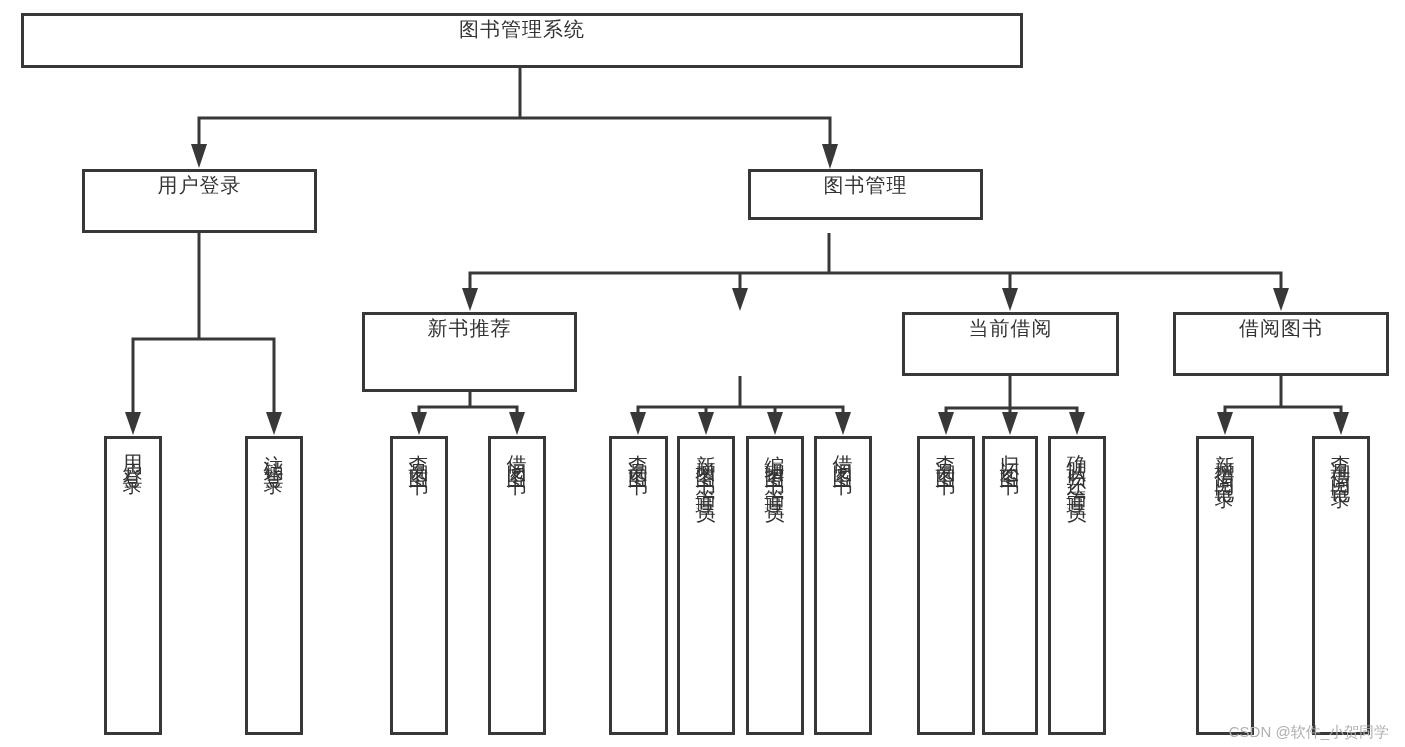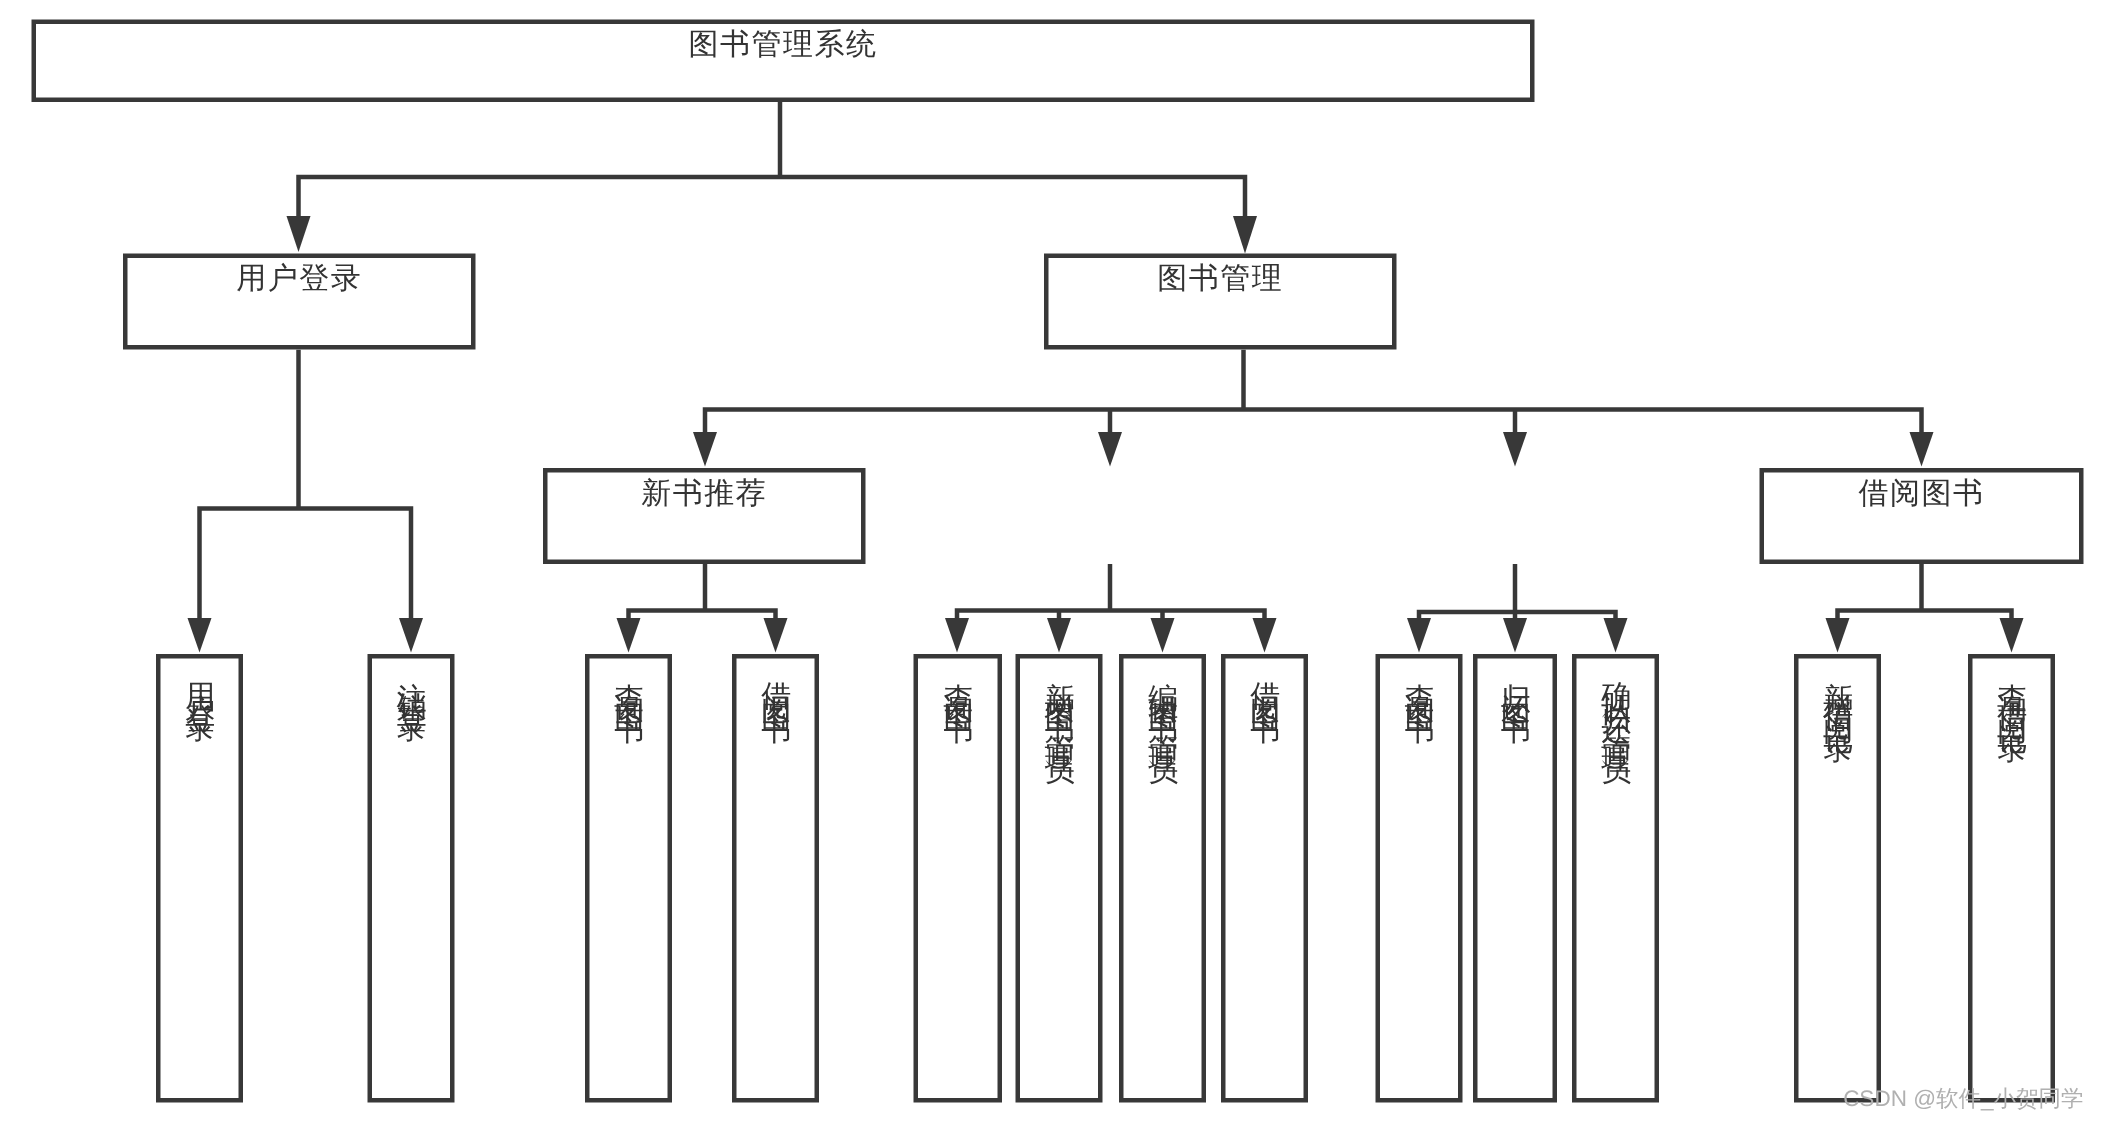--- a/index.html
+++ b/index.html
@@ -121,26 +121,29 @@
     <polygon points="1333,412 1349,412 1341,435"></polygon>
   </svg>
 
   <div class="node hbox" style="left:21px;top:13px;width:1002px;height:55px">
     <span>图书管理系统</span>
   </div>
 
   <div class="node hbox" style="left:82px;top:169px;width:235px;height:64px">
     <span>用户登录</span>
   </div>
-  <div class="node hbox" style="left:696px;top:169px;width:235px;height:64px">
+  <div class="node hbox" style="left:748px;top:169px;width:235px;height:51px">
     <span>图书管理</span>
   </div>
 
-  <div class="node hbox" style="left:362px;top:312px;width:215px;height:64px">
+  <div class="node hbox" style="left:362px;top:312px;width:215px;height:80px">
     <span>新书推荐</span>
+  </div>
+  <div class="node hbox" style="left:902px;top:312px;width:217px;height:64px">
+    <span>当前借阅</span>
   </div>
   <div class="node hbox" style="left:1173px;top:312px;width:216px;height:64px">
     <span>借阅图书</span>
   </div>
 
   <div class="node vbox" style="left:104px;top:436px;width:58px;height:299px">
     <span>用户登录</span>
   </div>
   <div class="node vbox" style="left:245px;top:436px;width:58px;height:299px">
     <span>注销登录</span>

